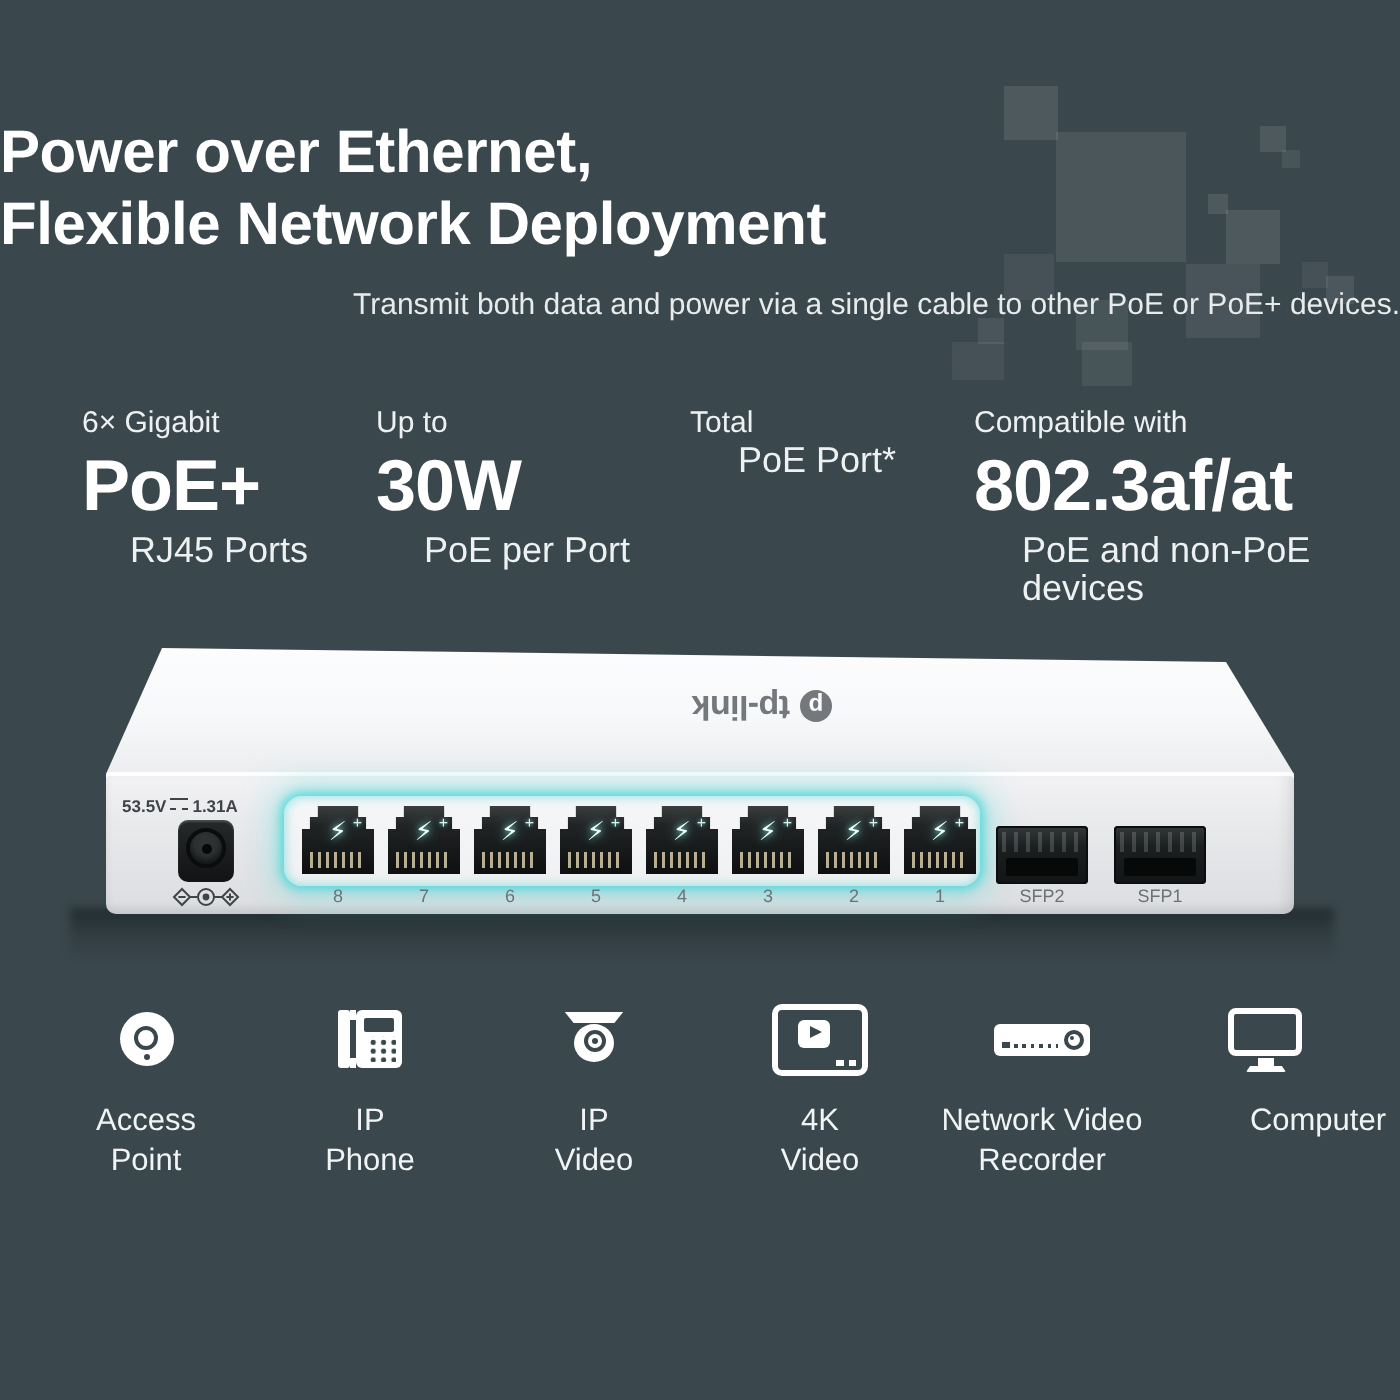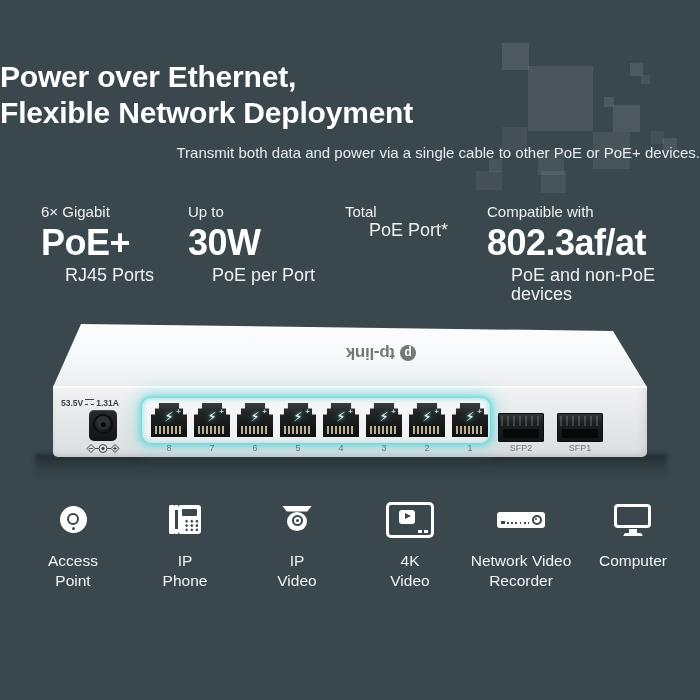--- a/index.html
+++ b/index.html
@@ -328,21 +328,21 @@
       <div class="i-nvr">
         <span class="nvr-disc"></span>
       </div>
     </div>
     <div class="dev-label">
       <div>Network Video</div>
       <div>Recorder</div>
     </div>
   </div>
 
-  <div class="dev" style="left:573px;width:120px;">
+  <div class="dev" style="left:573px;width:120px;text-align:right;">
     <div class="icon-holder">
       <div class="i-comp">
         <span class="scr"></span>
       </div>
     </div>
     <div class="dev-label">
       <div>Computer</div>
       <div></div>
     </div>
   </div>

